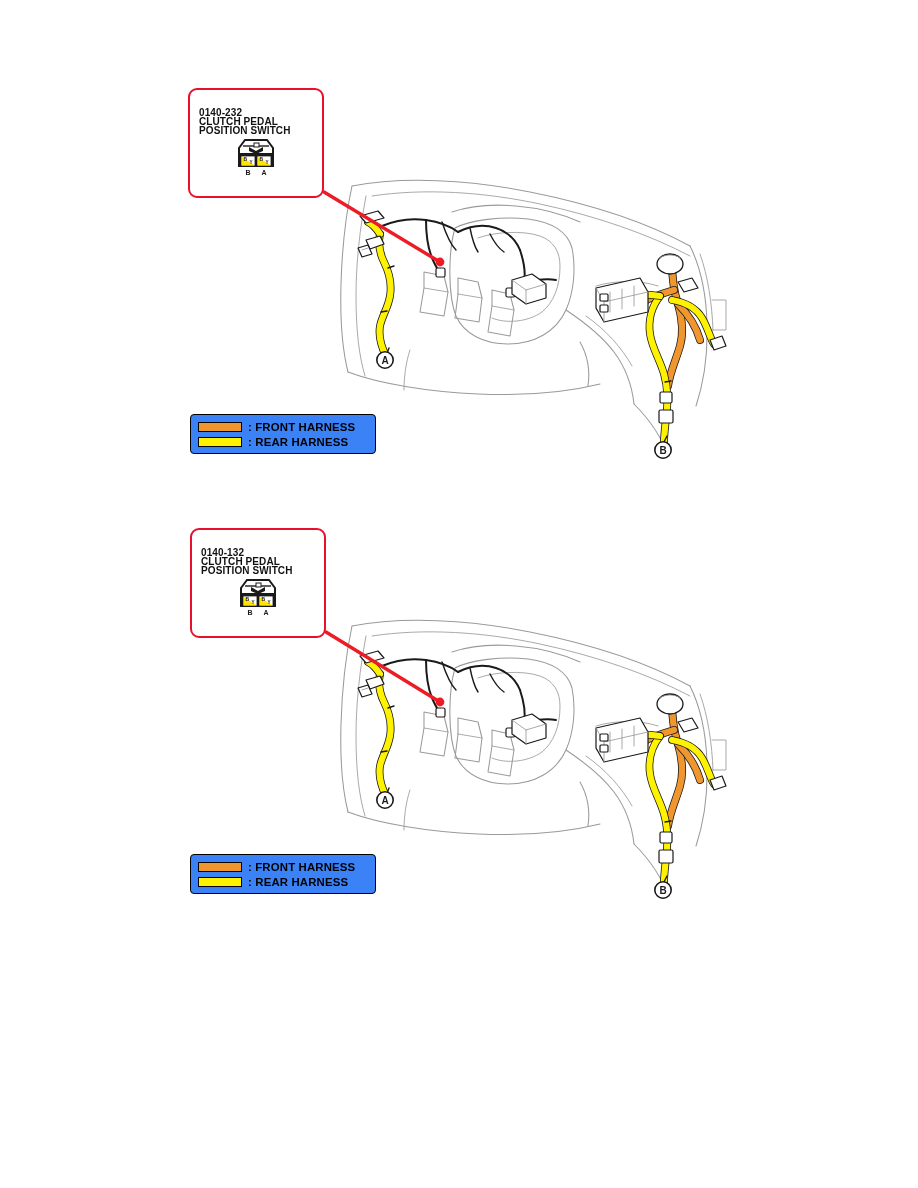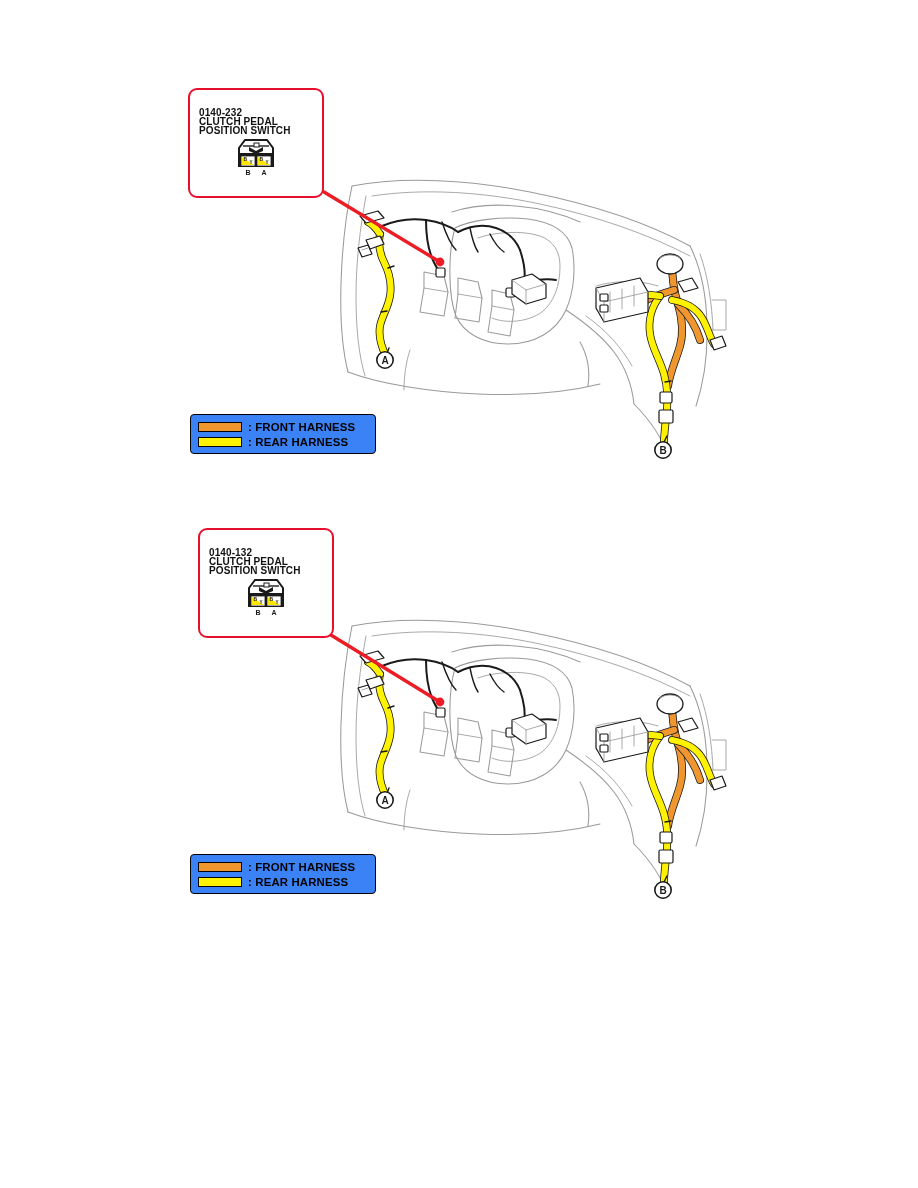--- a/index.html
+++ b/index.html
@@ -40,21 +40,21 @@
 
   
   .callout-box {
     position: absolute;
     background: #ffffff;
     border: 2.5px solid #e8112d;
     border-radius: 9px;
     box-sizing: border-box;
   }
   #figure-1 .callout-box { left: 188px; top: 88px;  width: 136px; height: 110px; }
-  #figure-2 .callout-box { left: 190px; top: 88px;  width: 136px; height: 110px; margin-left: 8px; }
+  #figure-2 .callout-box { left: 190px; top: 88px;  width: 136px; height: 110px; }
 
   .callout-title {
     position: absolute;
     left: 9px;
     top: 18px;
     font-size: 10px;
     font-weight: bold;
     line-height: 9.1px;
     color: #111111;
     letter-spacing: 0.1px;

